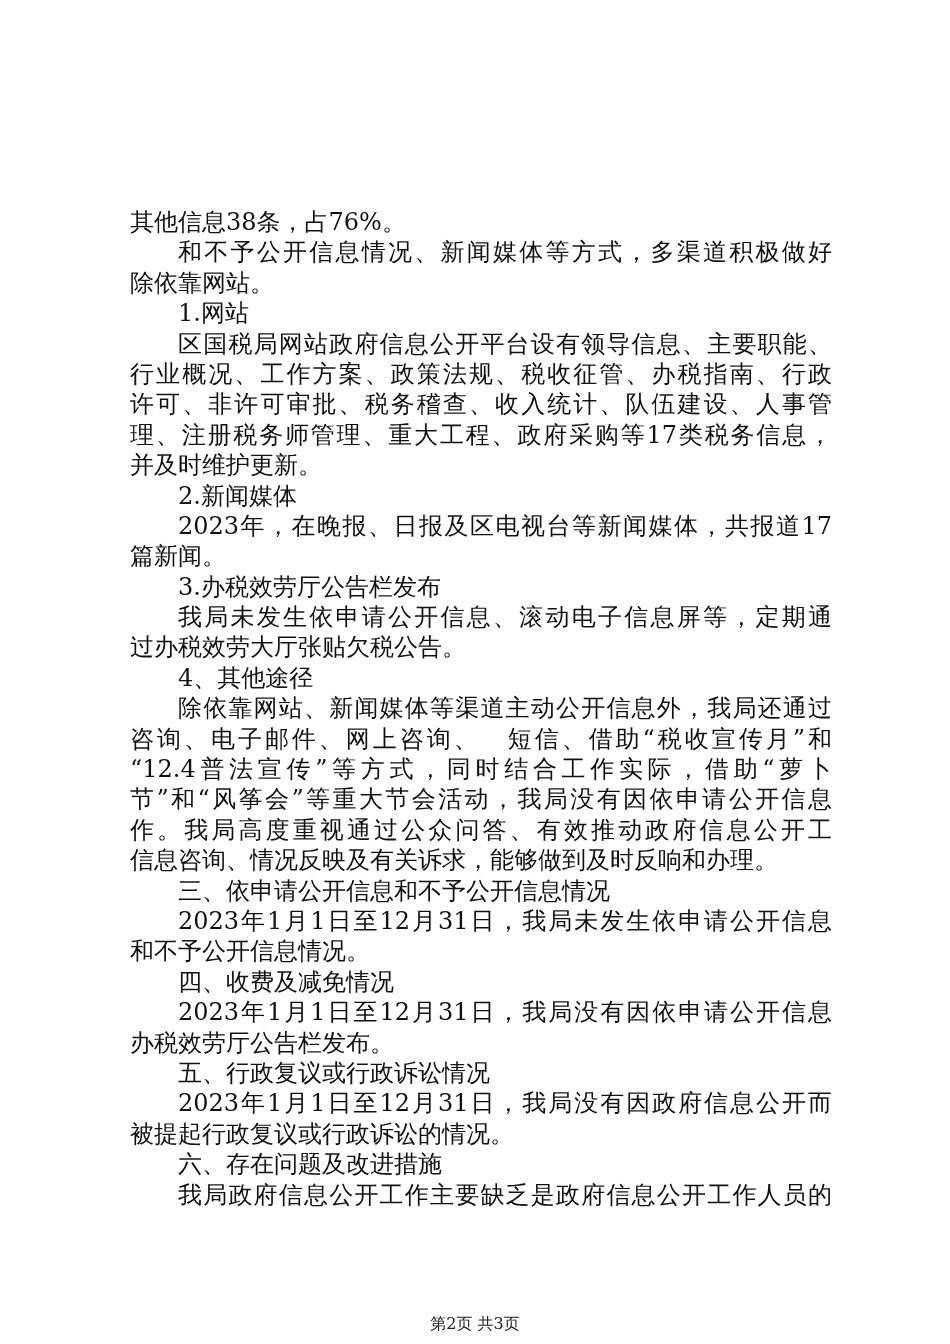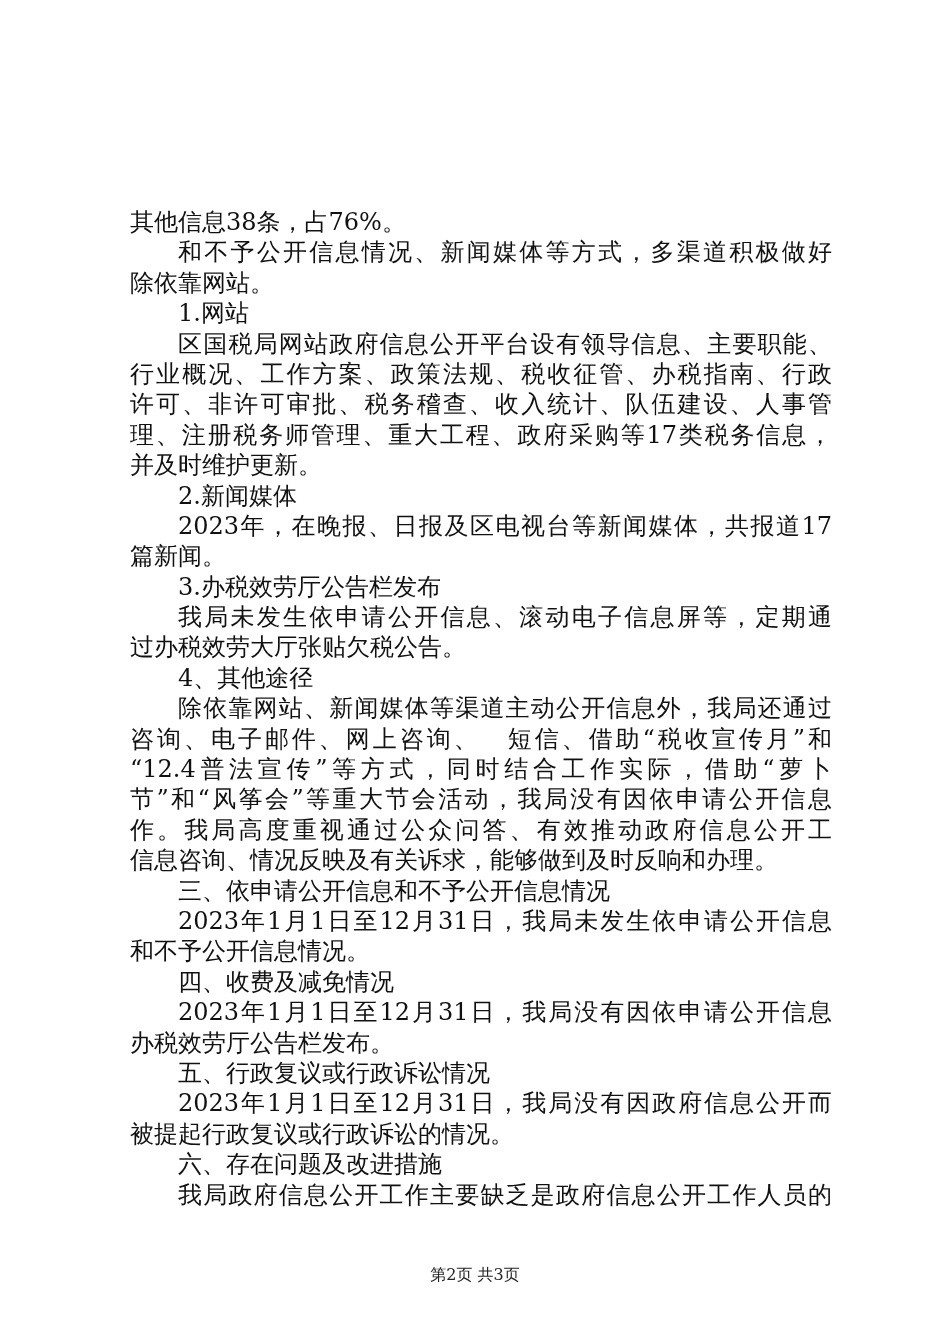--- a/index.html
+++ b/index.html
@@ -40,21 +40,21 @@
       letter-spacing: 0px;
     }
     .line.last {
       text-align-last: left;
     }
     .line.indent {
       padding-left: 48px;
     }
     .footer {
       position: absolute;
-      top: 1234px;
+      top: 1283px;
       left: 0;
       width: 950px;
       text-align: center;
       font-size: 16px;
       line-height: 22px;
       color: #222222;
     }
   </style>
 </head>
 <body>

